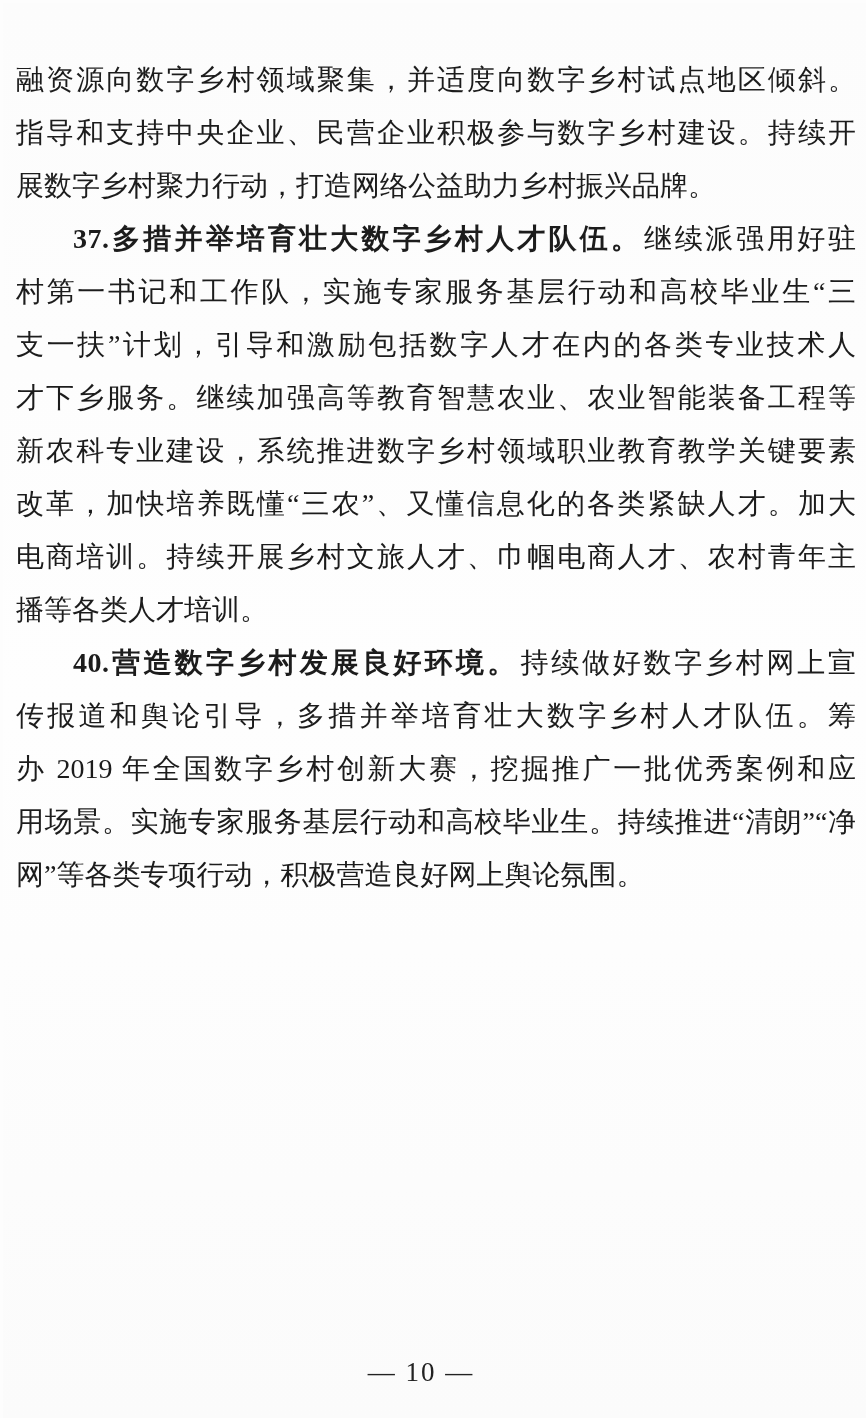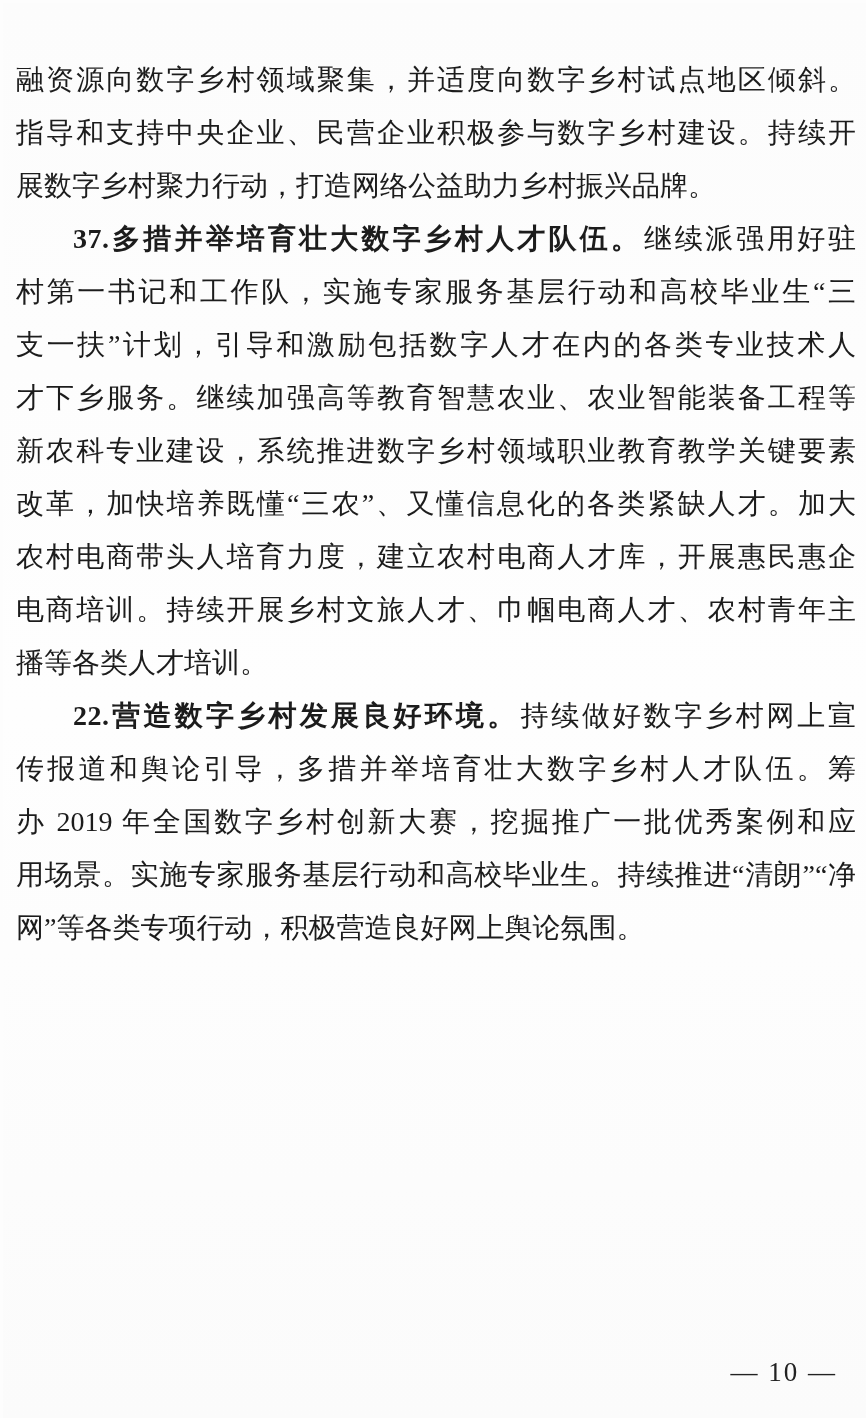--- a/index.html
+++ b/index.html
@@ -43,21 +43,21 @@
   }
   .seg-bold {
     font-weight: bold;
     letter-spacing: 0.5px;
   }
   .page-footer {
     position: absolute;
     left: 0;
     right: 30px;
     top: 1348px;
-    text-align: right;
+    text-align: center;
     font-size: 27px;
     line-height: 40px;
     color: #222;
     letter-spacing: 2px;
   }
 </style>
 </head>
 <body>
 
 <div class="page">
@@ -67,26 +67,25 @@
         <div class="text-line"><span class="seg">指导和支持中央企业、民营企业积极参与数字乡村建设。持续开</span></div>
         <div class="text-line last"><span class="seg">展数字乡村聚力行动，打造网络公益助力乡村振兴品牌。</span></div>
       </div>
       <div>
         <div class="text-line indent"><span class="seg-bold">37.多措并举培育壮大数字乡村人才队伍。</span><span class="seg">继续派强用好驻</span></div>
         <div class="text-line"><span class="seg">村第一书记和工作队，实施专家服务基层行动和高校毕业生“三</span></div>
         <div class="text-line"><span class="seg">支一扶”计划，引导和激励包括数字人才在内的各类专业技术人</span></div>
         <div class="text-line"><span class="seg">才下乡服务。继续加强高等教育智慧农业、农业智能装备工程等</span></div>
         <div class="text-line"><span class="seg">新农科专业建设，系统推进数字乡村领域职业教育教学关键要素</span></div>
         <div class="text-line"><span class="seg">改革，加快培养既懂“三农”、又懂信息化的各类紧缺人才。加大</span></div>
-        <div class="text-line"><span class="seg">农村电商带头人培育力度，建立农村电商人才库，开展惠民惠企</span></div>
         <div class="text-line"><span class="seg">电商培训。持续开展乡村文旅人才、巾帼电商人才、农村青年主</span></div>
         <div class="text-line last"><span class="seg">播等各类人才培训。</span></div>
       </div>
       <div>
-        <div class="text-line indent"><span class="seg-bold">22.营造数字乡村发展良好环境。</span><span class="seg">持续做好数字乡村网上宣</span></div>
+        <div class="text-line indent"><span class="seg-bold">40.营造数字乡村发展良好环境。</span><span class="seg">持续做好数字乡村网上宣</span></div>
         <div class="text-line"><span class="seg">传报道和舆论引导，多措并举培育壮大数字乡村人才队伍。筹</span></div>
         <div class="text-line"><span class="seg">办 2019 年全国数字乡村创新大赛，挖掘推广一批优秀案例和应</span></div>
         <div class="text-line"><span class="seg">用场景。实施专家服务基层行动和高校毕业生。持续推进“清朗”“净</span></div>
         <div class="text-line last"><span class="seg">网”等各类专项行动，积极营造良好网上舆论氛围。</span></div>
       </div>
     </div>
   <div class="page-footer">
     <span>— 10 —</span>
   </div>
 </div>

